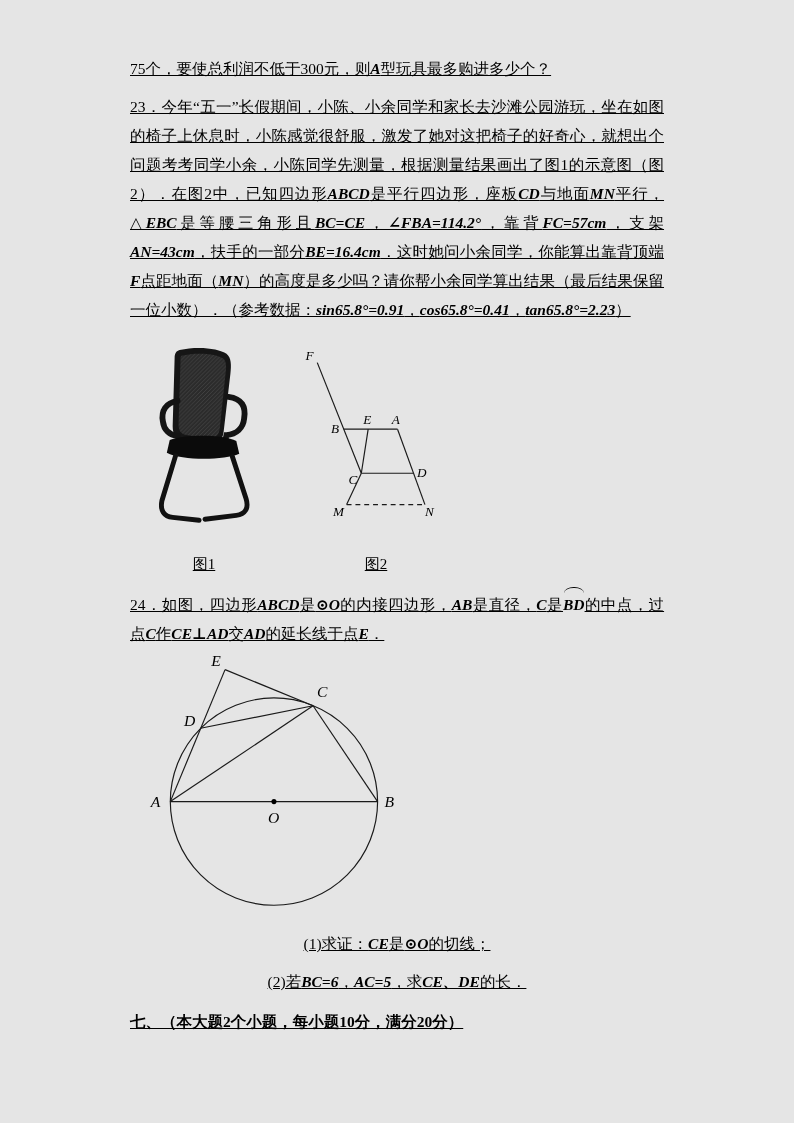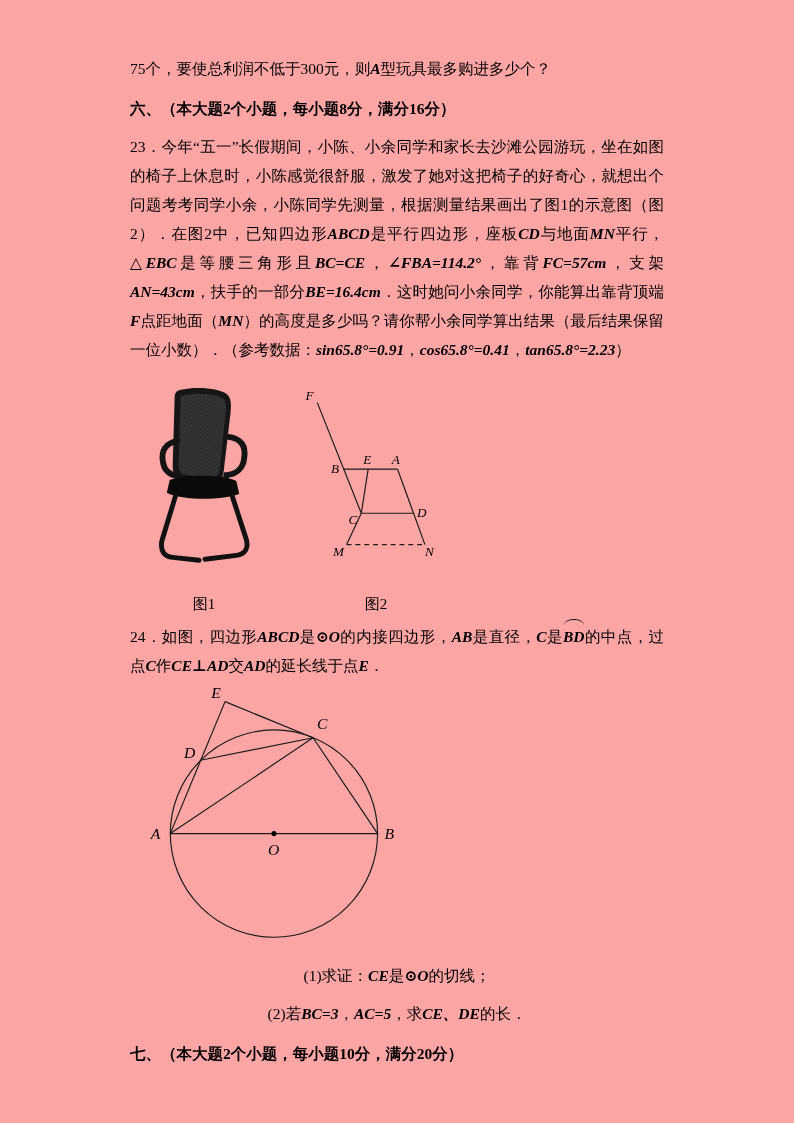--- a/index.html
+++ b/index.html
@@ -1,39 +1,40 @@
 <!DOCTYPE html>
 <html><head>
 <meta charset="utf-8">
 <style>
   html,body{margin:0;padding:0;background:#ffffff;}
   .page{
     position:relative;
     width:794px;height:1123px;
     box-sizing:border-box;
     padding:54px 130px 16px 130px;
-    background:#fca5a5;
+    background:#e5e5e5;
     font-family:"Liberation Serif","DejaVu Serif",serif;
     color:#000;
     overflow:hidden;
+    text-decoration:underline;
   }
   .text{
     font-size:15.5px;
     line-height:29px;
     text-align:justify;
     margin:0;
   }
   .section{
     font-size:15.5px;
     line-height:29px;
     font-weight:bold;
     margin:11px 0 0 0;
   }
   .p23{margin-top:9px;}
-  .p24{margin-top:8px;}
+  .p24{margin-top:16px;}
   .q{margin-top:9px;text-align:center;}
   .seg-m{
     font-weight:bold;
     font-style:italic;
     font-family:"Liberation Serif","DejaVu Serif",serif;
   }
   .seg-arc{
     position:relative;
     display:inline-block;
     font-weight:bold;
@@ -64,21 +65,20 @@
     font-style:italic;
   }
 </style>
 </head>
 <body>
 
 <div class="page">
 
   <p class="text intro"><span>75个，要使总利润不低于300元，则</span><span class="seg-m">A</span><span>型玩具最多购进多少个？</span></p>
 
-  <p class="section">六、（本大题2个小题，每小题8分，满分16分）</p>
 
   <p class="text p23"><span>23．今年“五一”长假期间，小陈、小余同学和家长去沙滩公园游玩，坐在如图的椅子上休息时，小陈感觉很舒服，激发了她对这把椅子的好奇心，就想出个问题考考同学小余，小陈同学先测量，根据测量结果画出了图1的示意图（图2）．在图2中，已知四边形</span><span class="seg-m">ABCD</span><span>是平行四边形，座板</span><span class="seg-m">CD</span><span>与地面</span><span class="seg-m">MN</span><span>平行，</span><span class="seg-m">△EBC</span><span>是等腰三角形且</span><span class="seg-m">BC=CE</span><span>，</span><span class="seg-m">∠FBA=114.2°</span><span>，靠背</span><span class="seg-m">FC=57cm</span><span>，支架</span><span class="seg-m">AN=43cm</span><span>，扶手的一部分</span><span class="seg-m">BE=16.4cm</span><span>．这时她问小余同学，你能算出靠背顶端</span><span class="seg-m">F</span><span>点距地面（</span><span class="seg-m">MN</span><span>）的高度是多少吗？请你帮小余同学算出结果（最后结果保留一位小数）．（参考数据：</span><span class="seg-m">sin65.8°=0.91</span><span>，</span><span class="seg-m">cos65.8°=0.41</span><span>，</span><span class="seg-m">tan65.8°=2.23</span><span>）</span></p>
 
   <div class="figrow">
 
     <div class="figbox">
       <svg width="128" height="186" viewBox="0 0 130 190">
         <defs>
           <pattern id="mesh" width="4" height="4" patternUnits="userSpaceOnUse">
             <rect width="4" height="4" fill="#2b2b2b"></rect>
@@ -160,17 +160,17 @@
         <text x="40" y="76">D</text>
         <text x="176" y="46">C</text>
         <text x="6" y="159">A</text>
         <text x="245" y="159">B</text>
         <text x="126" y="175">O</text>
       </g>
     </svg>
   </div>
 
   <p class="text q"><span>(1)求证：</span><span class="seg-m">CE</span><span>是</span><span class="seg-m">⊙O</span><span>的切线；</span></p>
-  <p class="text q"><span>(2)若</span><span class="seg-m">BC=3</span><span>，</span><span class="seg-m">AC=5</span><span>，求</span><span class="seg-m">CE、DE</span><span>的长．</span></p>
+  <p class="text q"><span>(2)若</span><span class="seg-m">BC=6</span><span>，</span><span class="seg-m">AC=5</span><span>，求</span><span class="seg-m">CE、DE</span><span>的长．</span></p>
 
   <p class="section">七、（本大题2个小题，每小题10分，满分20分）</p>
 
 </div>
 
 </body></html>

